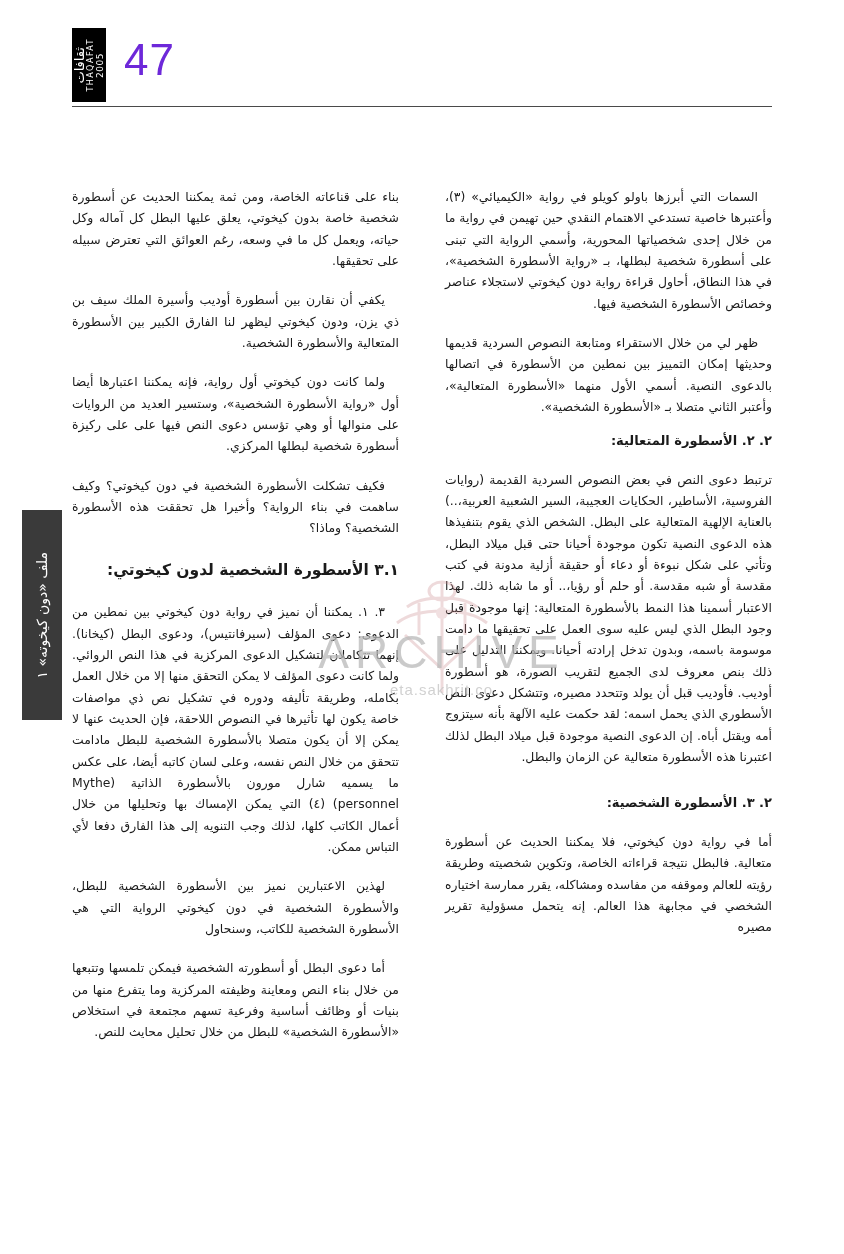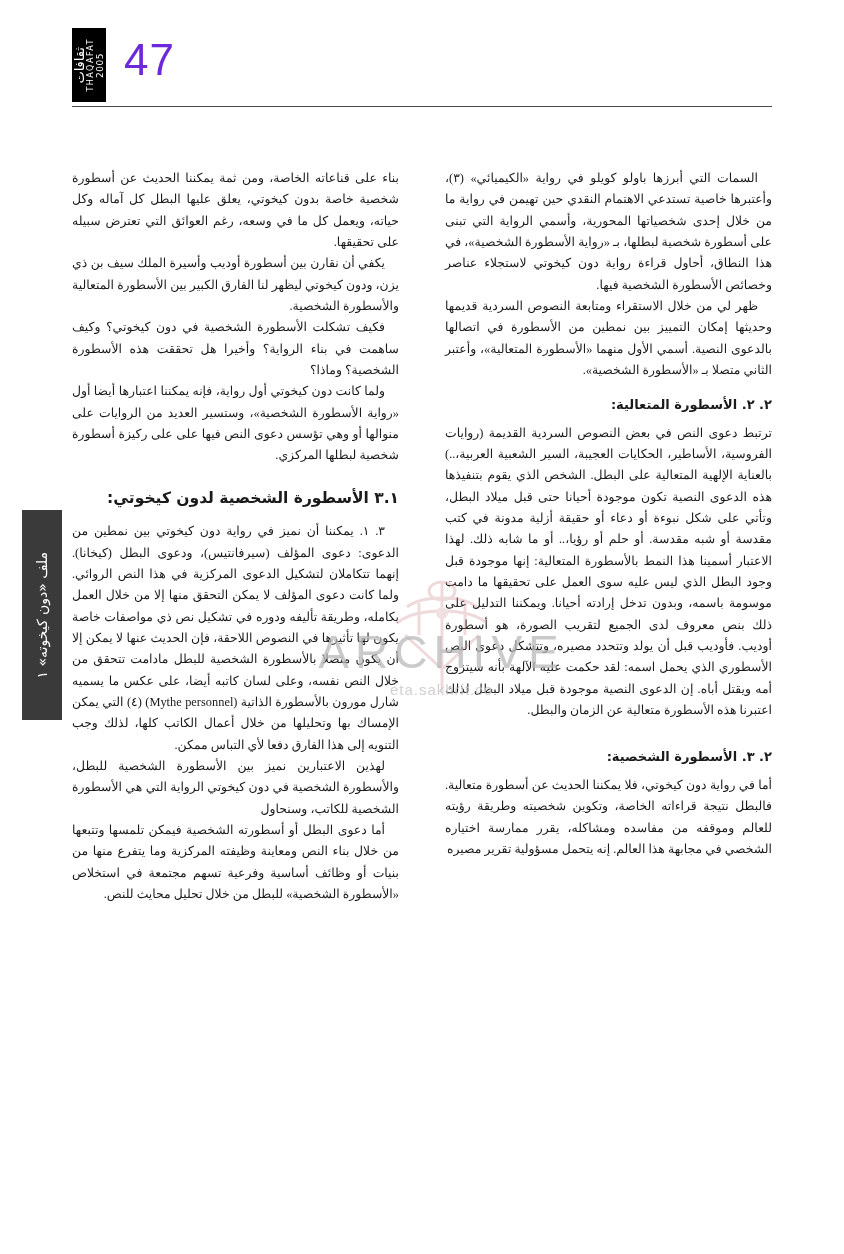--- a/index.html
+++ b/index.html
@@ -151,23 +151,22 @@
     z-index: 2;
   }
   .col {
     flex: 1 1 0;
     font-size: 12.4px;
     line-height: 1.72;
     text-align: justify;
     text-justify: inter-word;
   }
   .col p {
-    margin: 0 0 0 0;
+    margin: 18px 0 0 0;
     text-indent: 14px;
-    font-family: Liberation Serif, serif;
   }
   .col p.no-indent {
     text-indent: 0;
   }
   h2.section-title {
     font-size: 13px;
     font-weight: bold;
     margin: 14px 0 8px 0;
     text-align: right;
     line-height: 1.5;
@@ -229,21 +228,21 @@
     <h2 class="section-title">٢. ٢. الأسطورة المتعالية:</h2>
     <p class="no-indent">ترتبط دعوى النص في بعض النصوص السردية القديمة (روايات الفروسية، الأساطير، الحكايات العجيبة، السير الشعبية العربية،..) بالعناية الإلهية المتعالية على البطل. الشخص الذي يقوم بتنفيذها هذه الدعوى النصية تكون موجودة أحيانا حتى قبل ميلاد البطل، وتأتي على شكل نبوءة أو دعاء أو حقيقة أزلية مدونة في كتب مقدسة أو شبه مقدسة. أو حلم أو رؤيا،.. أو ما شابه ذلك. لهذا الاعتبار أسمينا هذا النمط بالأسطورة المتعالية: إنها موجودة قبل وجود البطل الذي ليس عليه سوى العمل على تحقيقها ما دامت موسومة باسمه، وبدون تدخل إرادته أحيانا. ويمكننا التدليل على ذلك بنص معروف لدى الجميع لتقريب الصورة، هو أسطورة أوديب. فأوديب قبل أن يولد وتتحدد مصيره، وتتشكل دعوى النص الأسطوري الذي يحمل اسمه: لقد حكمت عليه الآلهة بأنه سيتزوج أمه ويقتل أباه. إن الدعوى النصية موجودة قبل ميلاد البطل لذلك اعتبرنا هذه الأسطورة متعالية عن الزمان والبطل.</p>
     <div class="gap-md"></div>
     <h2 class="section-title">٢. ٣. الأسطورة الشخصية:</h2>
     <p class="no-indent">أما في رواية دون كيخوتي، فلا يمكننا الحديث عن أسطورة متعالية. فالبطل نتيجة قراءاته الخاصة، وتكوين شخصيته وطريقة رؤيته للعالم وموقفه من مفاسده ومشاكله، يقرر ممارسة اختياره الشخصي في مجابهة هذا العالم. إنه يتحمل مسؤولية تقرير مصيره</p>
   </div>
 
   <div class="col">
     <p class="no-indent">بناء على قناعاته الخاصة، ومن ثمة يمكننا الحديث عن أسطورة شخصية خاصة بدون كيخوتي، يعلق عليها البطل كل آماله وكل حياته، ويعمل كل ما في وسعه، رغم العوائق التي تعترض سبيله على تحقيقها.</p>
     <p>يكفي أن نقارن بين أسطورة أوديب وأسيرة الملك سيف بن ذي يزن، ودون كيخوتي ليظهر لنا الفارق الكبير بين الأسطورة المتعالية والأسطورة الشخصية.</p>
+    <p>ولما كانت دون كيخوتي أول رواية، فإنه يمكننا اعتبارها أيضا أول «رواية الأسطورة الشخصية»، وستسير العديد من الروايات على منوالها أو وهي تؤسس دعوى النص فيها على على ركيزة أسطورة شخصية لبطلها المركزي.</p>
     <p>فكيف تشكلت الأسطورة الشخصية في دون كيخوتي؟ وكيف ساهمت في بناء الرواية؟ وأخيرا هل تحققت هذه الأسطورة الشخصية؟ وماذا؟</p>
-    <p>ولما كانت دون كيخوتي أول رواية، فإنه يمكننا اعتبارها أيضا أول «رواية الأسطورة الشخصية»، وستسير العديد من الروايات على منوالها أو وهي تؤسس دعوى النص فيها على على ركيزة أسطورة شخصية لبطلها المركزي.</p>
     <h2 class="big-title">٣.١ الأسطورة الشخصية لدون كيخوتي:</h2>
     <p>٣. ١. يمكننا أن نميز في رواية دون كيخوتي بين نمطين من الدعوى: دعوى المؤلف (سيرفانتيس)، ودعوى البطل (كيخانا). إنهما تتكاملان لتشكيل الدعوى المركزية في هذا النص الروائي. ولما كانت دعوى المؤلف لا يمكن التحقق منها إلا من خلال العمل بكامله، وطريقة تأليفه ودوره في تشكيل نص ذي مواصفات خاصة يكون لها تأثيرها في النصوص اللاحقة، فإن الحديث عنها لا يمكن إلا أن يكون متصلا بالأسطورة الشخصية للبطل مادامت تتحقق من خلال النص نفسه، وعلى لسان كاتبه أيضا، على عكس ما يسميه شارل مورون بالأسطورة الذاتية (Mythe personnel) (٤) التي يمكن الإمساك بها وتحليلها من خلال أعمال الكاتب كلها، لذلك وجب التنويه إلى هذا الفارق دفعا لأي التباس ممكن.</p>
     <p>لهذين الاعتبارين نميز بين الأسطورة الشخصية للبطل، والأسطورة الشخصية في دون كيخوتي الرواية التي هي الأسطورة الشخصية للكاتب، وسنحاول</p>
     <p>أما دعوى البطل أو أسطورته الشخصية فيمكن تلمسها وتتبعها من خلال بناء النص ومعاينة وظيفته المركزية وما يتفرع منها من بنيات أو وظائف أساسية وفرعية تسهم مجتمعة في استخلاص «الأسطورة الشخصية» للبطل من خلال تحليل محايث للنص.</p>
   </div>
 
 </div>
 
 </body></html>

